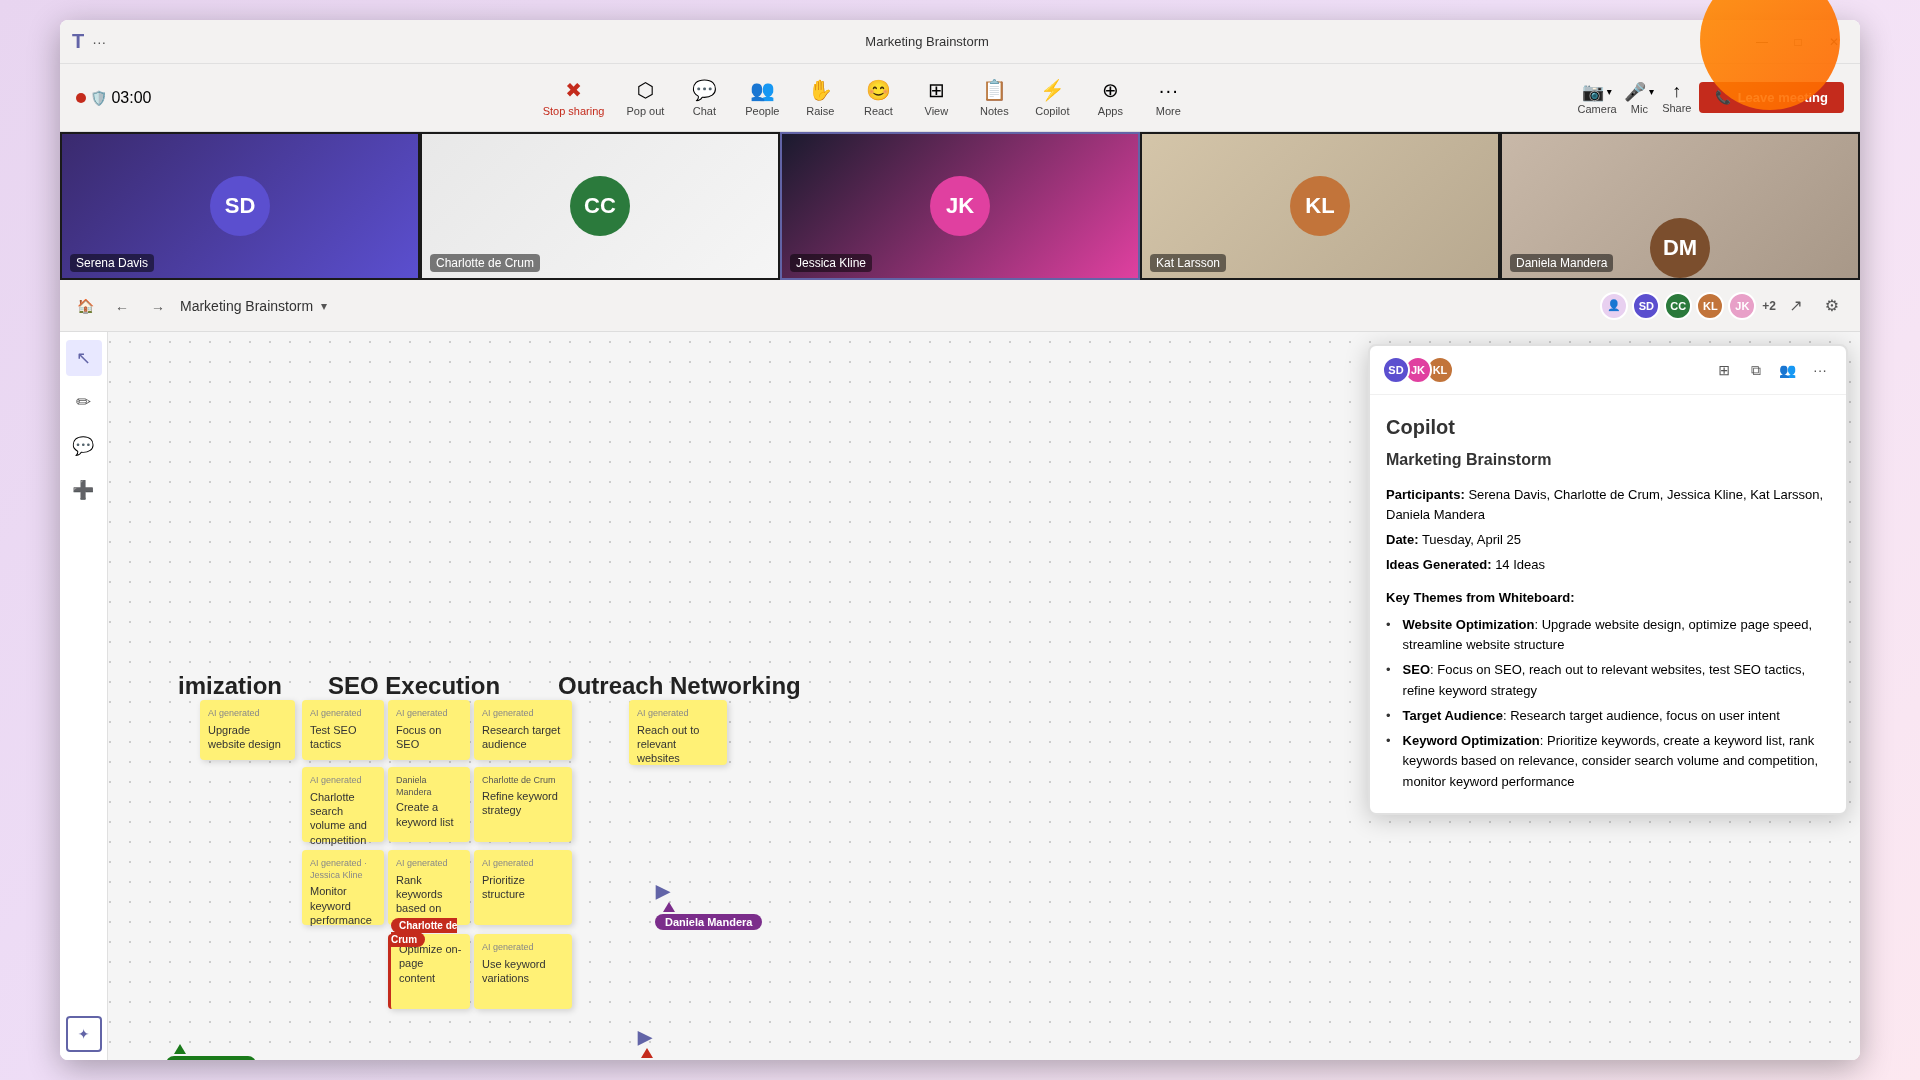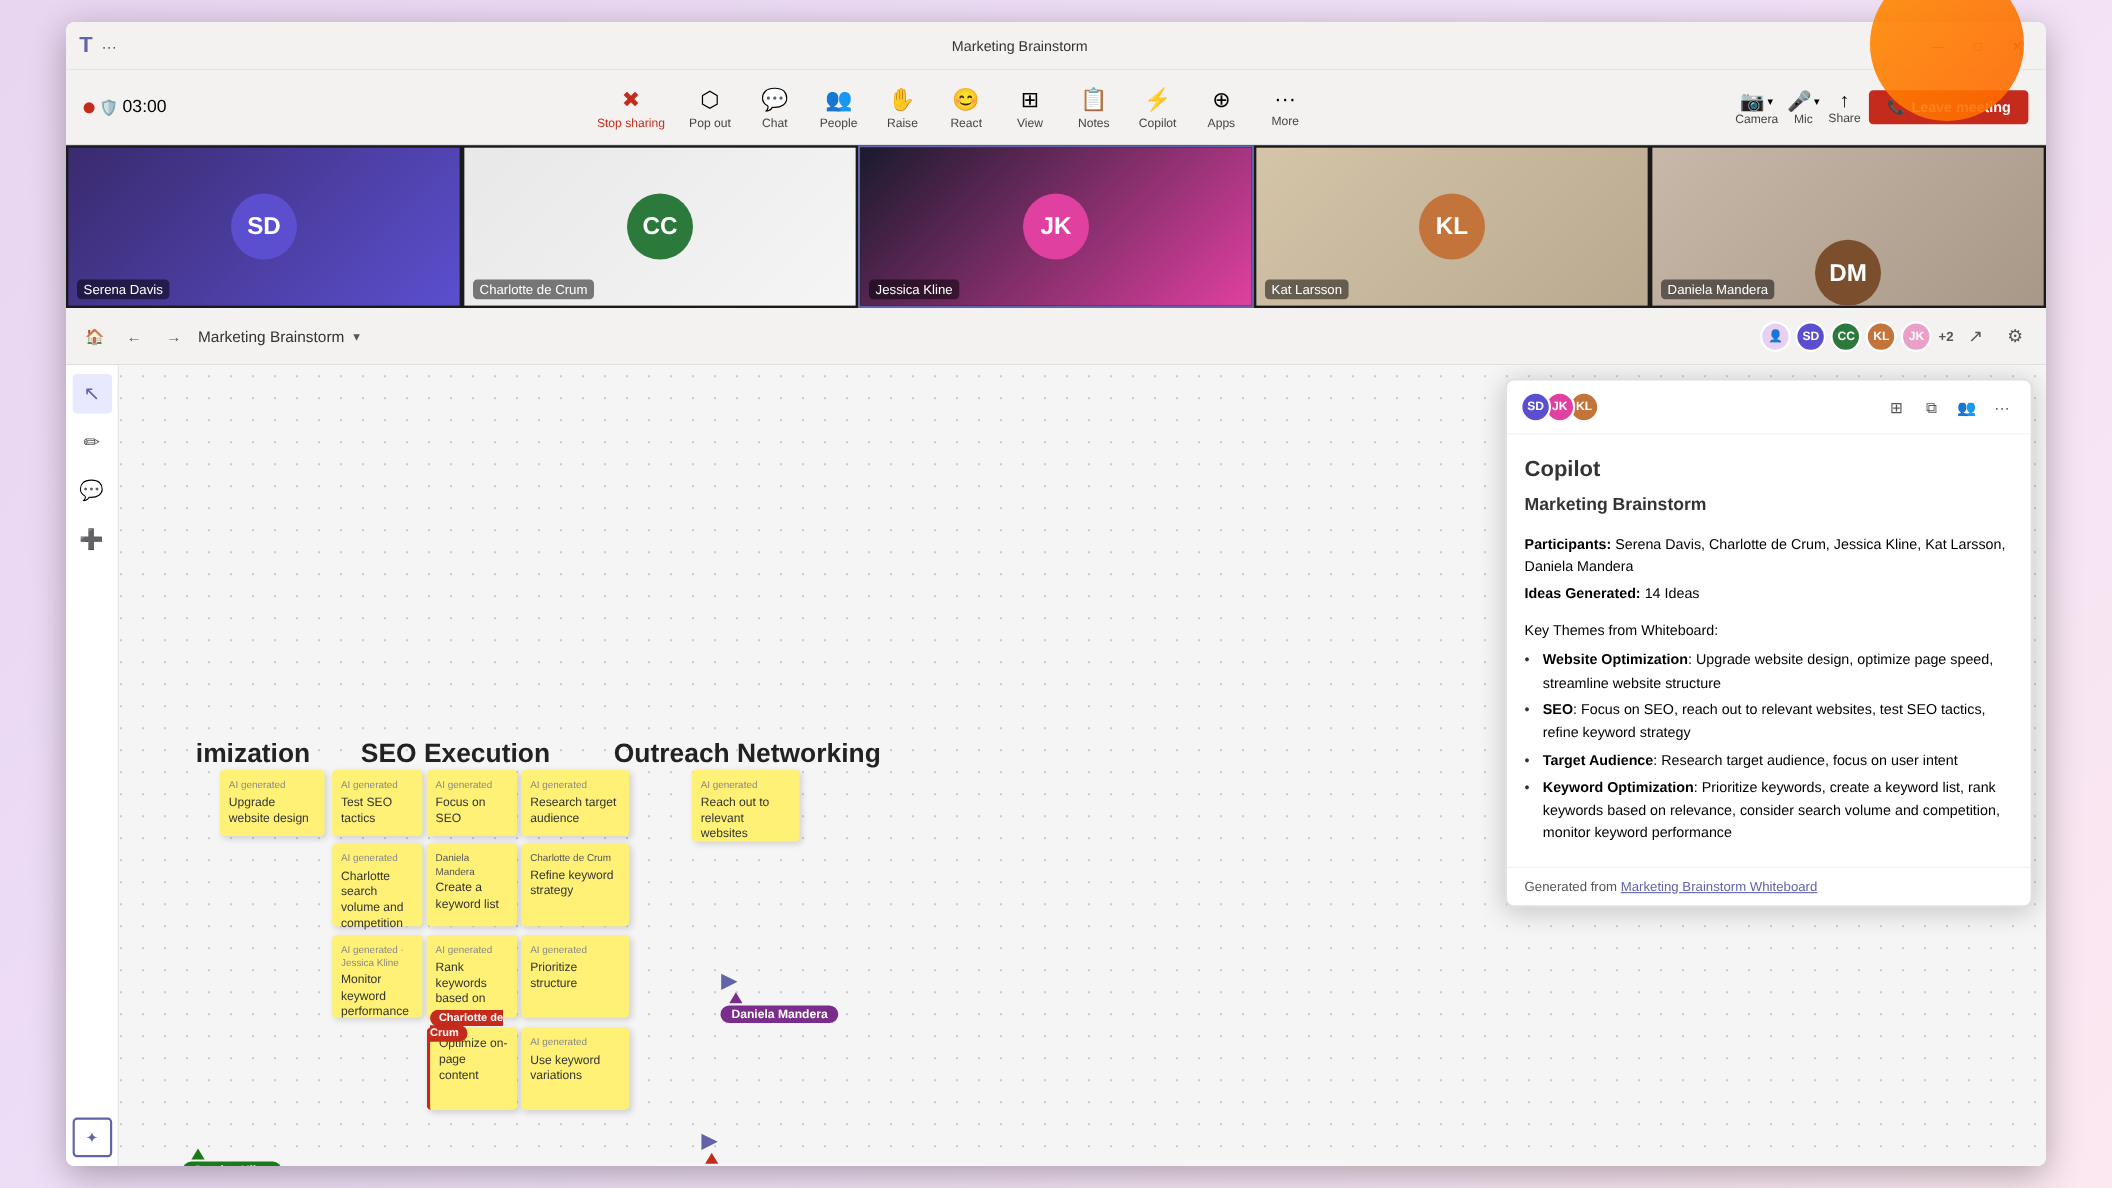--- a/index.html
+++ b/index.html
@@ -67,21 +67,21 @@
     .copilot-panel { position: absolute; right: 12px; top: 12px; width: 480px; background: #fff; border-radius: 8px; box-shadow: 0 4px 24px rgba(0,0,0,0.2); border: 2px solid #e0e0e0; z-index: 20; }
     .copilot-header { display: flex; align-items: center; justify-content: space-between; padding: 10px 12px; border-bottom: 1px solid #f0f0f0; }
     .copilot-av { width: 28px; height: 28px; border-radius: 50%; border: 2px solid #fff; display: flex; align-items: center; justify-content: center; font-size: 11px; color: #fff; font-weight: 600; margin-right: -8px; }
     .copilot-panel-tools { display: flex; gap: 4px; }
     .cp-tool { width: 28px; height: 28px; display: flex; align-items: center; justify-content: center; border-radius: 4px; cursor: pointer; font-size: 14px; color: #555; border: none; background: transparent; }
     .copilot-body { padding: 16px; max-height: 420px; overflow-y: auto; font-size: 13px; line-height: 1.6; }
     .copilot-title { font-size: 20px; font-weight: 700; color: #333; margin-bottom: 4px; }
     .copilot-subtitle { font-size: 16px; font-weight: 700; color: #333; margin-bottom: 12px; }
     .copilot-field { margin-bottom: 4px; }
     .copilot-field strong { font-weight: 600; }
-    .copilot-section-title { font-weight: 400; margin: 12px 0 6px; }
+    .copilot-section-title { font-weight: 700; margin: 12px 0 6px; }
     .copilot-list { padding-left: 0; list-style: none; }
     .copilot-list li { display: flex; gap: 6px; margin-bottom: 4px; }
     .copilot-list li::before { content: '•'; color: #333; flex-shrink: 0; }
     .copilot-footer { padding: 10px 16px; border-top: 1px solid #f0f0f0; font-size: 12px; color: #555; }
     .copilot-link { color: #6264a7; text-decoration: underline; cursor: pointer; }
 
     
     .orange-decoration { position: absolute; top: -30px; right: 80px; width: 140px; height: 140px; border-radius: 50%; background: linear-gradient(135deg, #ff8c00, #ff6600); opacity: 0.9; z-index: 1; }
   </style>
 </head>
@@ -343,20 +343,24 @@
             <button class="cp-tool">👥</button>
             <button class="cp-tool">···</button>
           </div>
         </div>
         <div class="copilot-body">
           <div class="copilot-title">Copilot</div>
           <div class="copilot-subtitle">Marketing Brainstorm</div>
           <div class="copilot-field">
             <strong>Participants:</strong>
             <span>Serena Davis, Charlotte de Crum, Jessica Kline, Kat Larsson, Daniela Mandera</span>
+          </div>
+          <div class="copilot-field">
+            <strong>Date:</strong>
+            <span>Tuesday, April 25</span>
           </div>
           <div class="copilot-field">
             <strong>Ideas Generated:</strong>
             <span>14 Ideas</span>
           </div>
           <div class="copilot-section-title">Key Themes from Whiteboard:</div>
           <ul class="copilot-list">
             <li>
               <span></span>
               <span><strong>Website Optimization</strong>: Upgrade website design, optimize page speed, streamline website structure</span>
@@ -368,20 +372,16 @@
             <li>
               <span></span>
               <span><strong>Target Audience</strong>: Research target audience, focus on user intent</span>
             </li>
             <li>
               <span></span>
               <span><strong>Keyword Optimization</strong>: Prioritize keywords, create a keyword list, rank keywords based on relevance, consider search volume and competition, monitor keyword performance</span>
             </li>
           </ul>
         </div>
-        <div class="copilot-footer">
-          <span>Generated from </span>
-          <span class="copilot-link">Marketing Brainstorm Whiteboard</span>
-        </div>
       </div>
     </div>
   </div>
 </div>
 
 </body></html>

